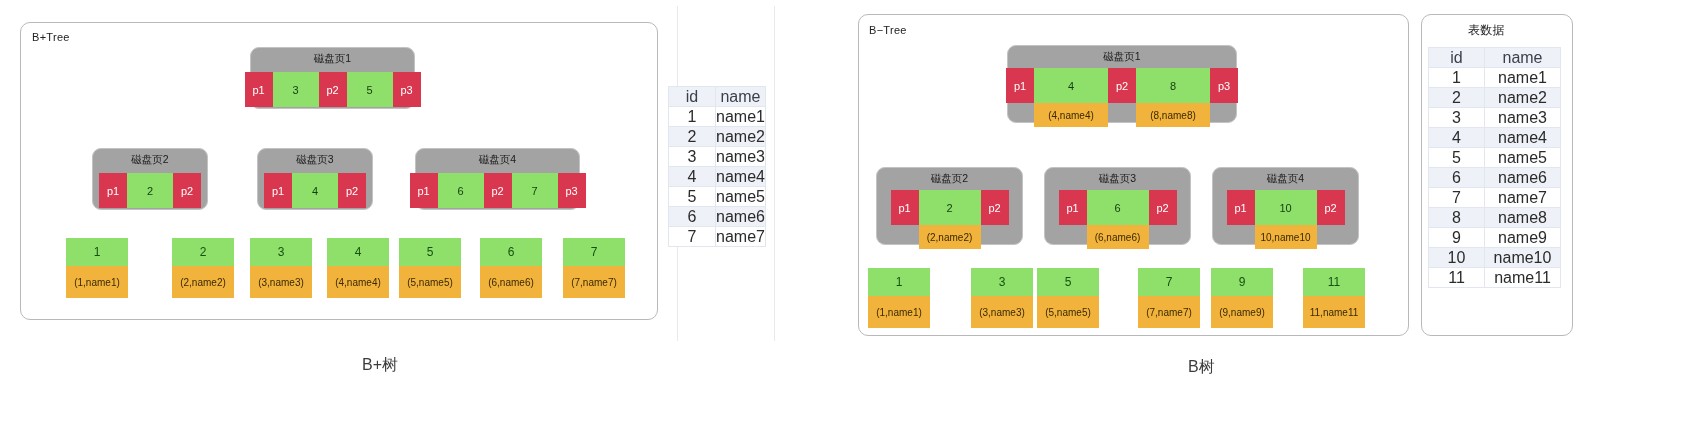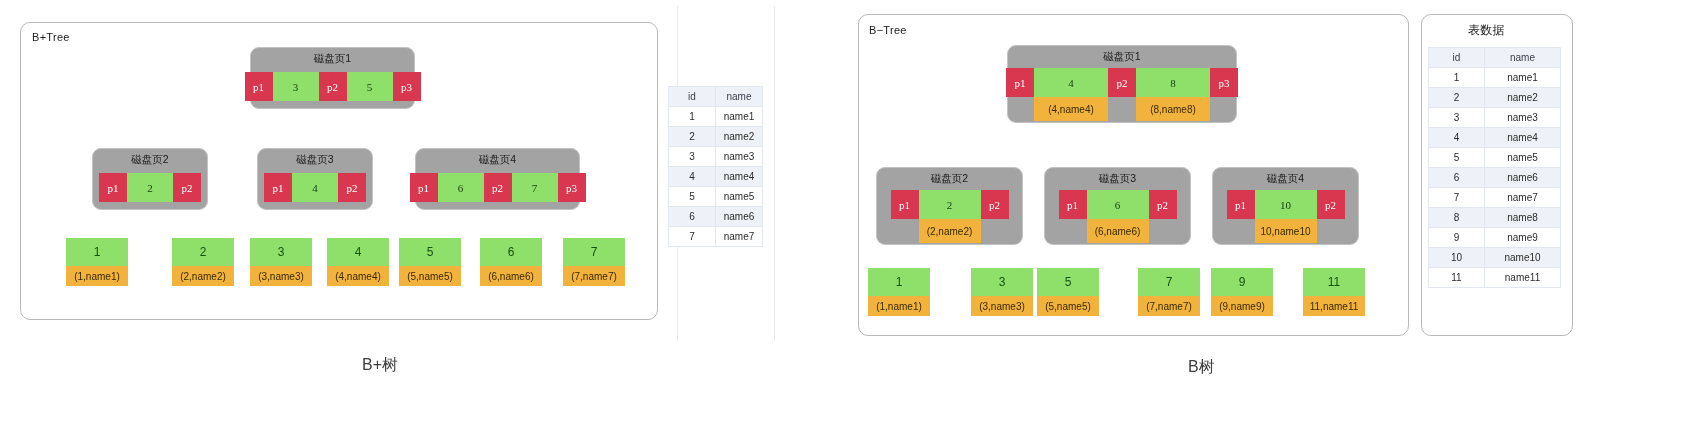--- a/index.html
+++ b/index.html
@@ -52,26 +52,25 @@
     display:flex;
     align-items:flex-start;
   }
   .cell{
     box-sizing:border-box;
     display:flex;
     flex-direction:column;
     align-items:stretch;
   }
   .cell .k{
-    height:29px;
+    height:35px;
     display:flex;align-items:center;justify-content:center;
     font-size:11px;
     color:#14500f;
     box-sizing:border-box;
-    font-family:Liberation Serif, serif;
   }
   .cell.ptr .k{
     background:#d8374f;
     color:#ffffff;
     width:28px;
     font-size:11px;
   }
   .cell.key .k{
     background:#8fe06b;
     color:#123d0d;
@@ -97,31 +96,31 @@
   .leaf .lk{
     background:#8fe06b;
     color:#16520f;
     height:28px;
     display:flex;align-items:center;justify-content:center;
     font-size:12px;
   }
   .leaf .lv{
     background:#f2b33d;
     color:#3a2a00;
-    height:20px;
+    height:32px;
     display:flex;align-items:center;justify-content:center;
     font-size:10px;
     white-space:nowrap;
   }
 
   
   .tbl-wrap{position:absolute;}
   table.dt{
     border-collapse:collapse;
-    font-size:10px;
+    font-size:16px;
     color:#2b2b2b;
     background:#737373;
   }
   table.dt th,table.dt td{
     border:1px solid #e2e6ee;
     text-align:center;
     padding:0;
     height:19px;
     min-width:46px;
     font-weight:normal;

